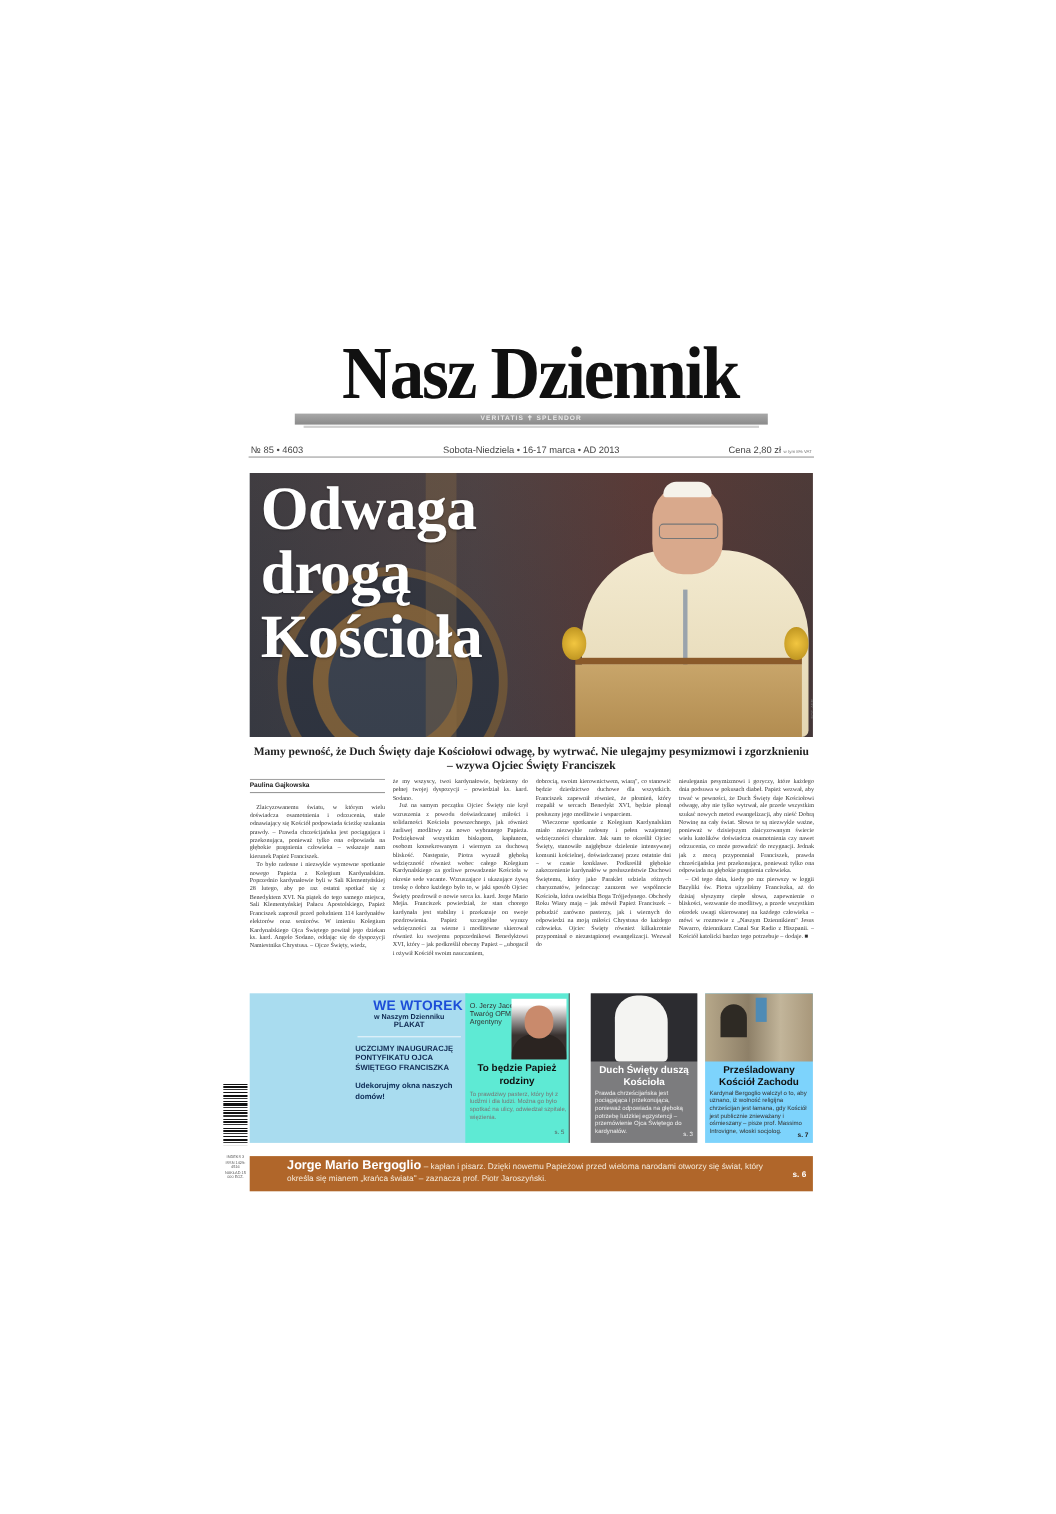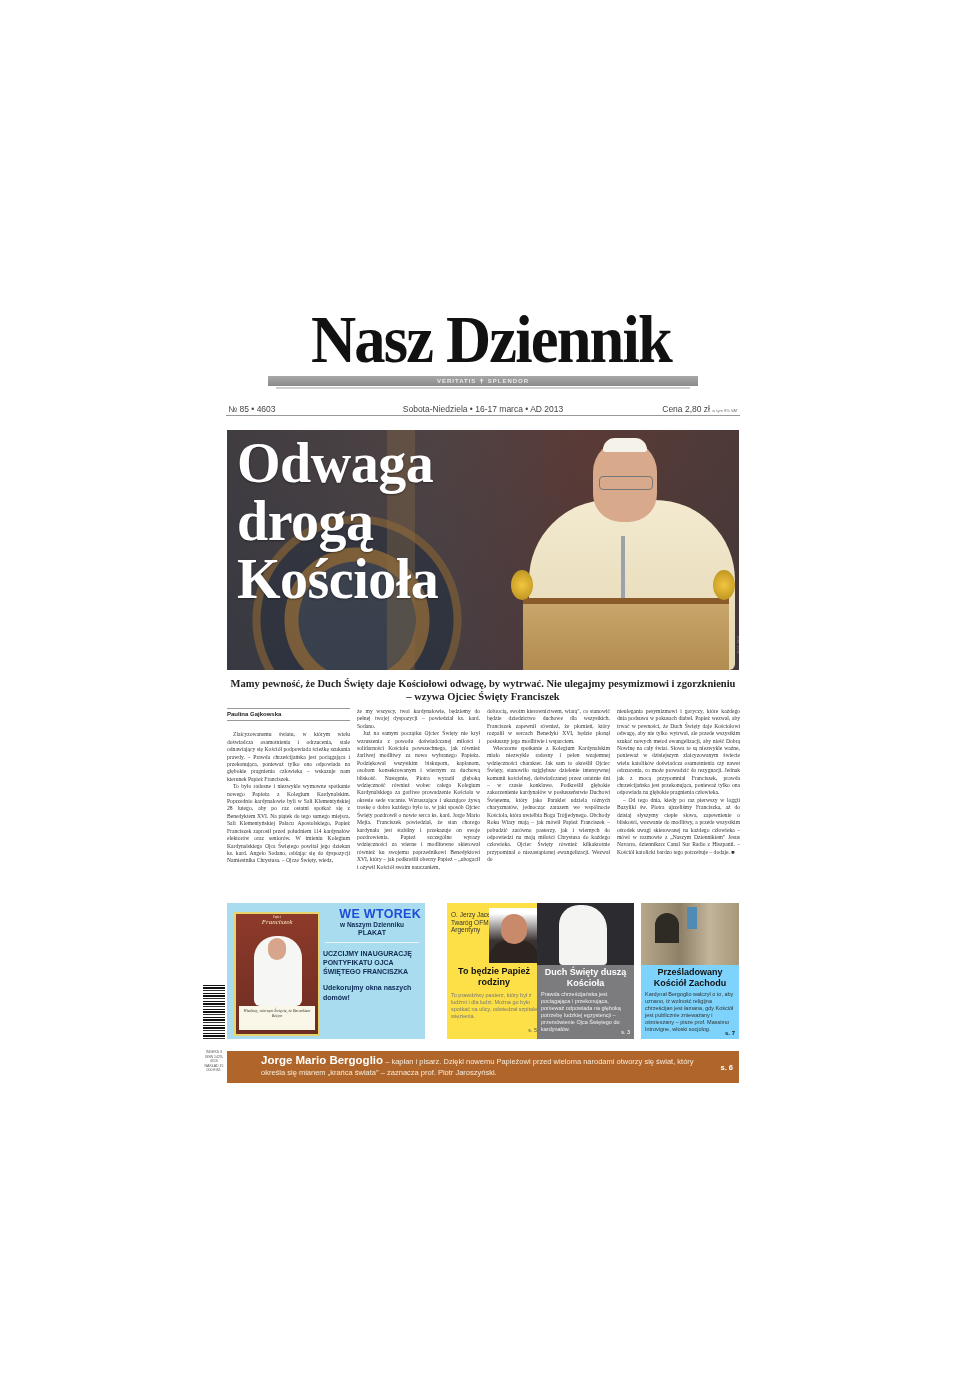--- a/index.html
+++ b/index.html
@@ -61,21 +61,21 @@
   .poster .p-face { position: absolute; left: 32px; top: 24px; width: 18px; height: 22px; background: #d7a58b; border-radius: 9px; }
   .poster .p-caption { position: absolute; left: 3px; right: 3px; bottom: 4px; height: 22px; background: #fbf7e8; font-family: "Liberation Serif", serif; font-style: italic; font-size: 4px; line-height: 5px; text-align: center; color: #333; padding-top: 2px; }
   .plakat-text { position: absolute; left: 96px; top: 4px; width: 98px; font-family: "Liberation Sans", sans-serif; color: #102a52; }
   .plakat-text .wt { font-size: 12.5px; font-weight: bold; color: #1d4ed8; text-align: right; letter-spacing: 0.3px; }
   .plakat-text .wnd { font-size: 6.5px; font-weight: bold; text-align: center; margin-top: 0; }
   .plakat-text .pl { font-size: 7px; font-weight: bold; text-align: center; margin-top: 1px; }
   .plakat-text hr { border: 0; border-top: 1px solid #e8f4fa; margin: 6px 2px 6px; }
   .plakat-text .ucz { font-size: 7px; font-weight: bold; line-height: 9px; }
   .plakat-text .udek { font-size: 7px; font-weight: bold; line-height: 10px; margin-top: 7px; color: #0b2a55; }
 
-  .promo-jacek { position: absolute; left: 220px; top: 0; width: 94px; height: 136px; background: #fde047; border-right: 1px solid #555; }
+  .promo-jacek { position: absolute; left: 196px; top: 0; width: 94px; height: 136px; background: #5eead4; border-right: 1px solid #555; }
   .promo-jacek .who { position: absolute; left: 4px; top: 8px; width: 44px; font-family: "Liberation Sans", sans-serif; font-size: 6.5px; line-height: 7.5px; color: #333; }
   .promo-jacek .photo { position: absolute; left: 42px; top: 5px; width: 50px; height: 55px; background: linear-gradient(#fff 0 10%, #3a3230 60%); overflow: hidden; }
   .promo-jacek .photo .face { position: absolute; left: 12px; top: 6px; width: 26px; height: 30px; background: #c98a6c; border-radius: 13px; }
   .promo-jacek .photo .body { position: absolute; left: 0; top: 32px; width: 50px; height: 30px; background: #2b2421; border-radius: 20px 20px 0 0; }
   .promo-jacek .ttl { position: absolute; left: 0; top: 63px; width: 94px; text-align: center; font-family: "Liberation Sans", sans-serif; font-weight: bold; font-size: 9px; line-height: 11px; color: #111; }
   .promo-jacek .desc { position: absolute; left: 4px; top: 89px; width: 88px; font-family: "Liberation Sans", sans-serif; font-size: 5.5px; line-height: 7px; color: #777; }
   .promo-jacek .pg { position: absolute; right: 4px; bottom: 6px; font-family: "Liberation Sans", sans-serif; font-size: 5.5px; color: #555; }
 
   .promo-duch { position: absolute; left: 310px; top: 0; width: 97px; height: 136px; background: #7c7c7e; overflow: hidden; }
   .promo-duch .photo { position: absolute; left: 0; top: 0; width: 97px; height: 62px; background: #2c2c30; }
@@ -161,27 +161,20 @@
     <p>Wieczorne spotkanie z Kolegium Kardynalskim miało niezwykle radosny i pełen wzajemnej wdzięczności charakter. Jak sam to określił Ojciec Święty, stanowiło najgłębsze dzielenie intensywnej komunii kościelnej, doświadczanej przez ostatnie dni – w czasie konklawe. Podkreślił głębokie zakorzenienie kardynałów w posłuszeństwie Duchowi Świętemu, który jako Paraklet udziela różnych charyzmatów, jednocząc zarazem we wspólnocie Kościoła, która uwielbia Boga Trójjedynego. Obchody Roku Wiary mają – jak mówił Papież Franciszek – pobudzić zarówno pasterzy, jak i wiernych do odpowiedzi na moją miłości Chrystusa do każdego człowieka. Ojciec Święty również kilkakrotnie przypominał o niezastąpionej ewangelizacji. Wezwał do</p>
   </div>
   <div class="col" style="left:390px">
     <p style="text-indent:0">nieulegania pesymizmowi i goryczy, które każdego dnia podsuwa w pokusach diabeł. Papież wezwał, aby trwać w pewności, że Duch Święty daje Kościołowi odwagę, aby nie tylko wytrwał, ale przede wszystkim szukać nowych metod ewangelizacji, aby nieść Dobrą Nowinę na cały świat. Słowa te są niezwykle ważne, ponieważ w dzisiejszym zlaicyzowanym świecie wielu katolików doświadcza osamotnienia czy nawet odrzucenia, co może prowadzić do rezygnacji. Jednak jak z mocą przypomniał Franciszek, prawda chrześcijańska jest przekonująca, ponieważ tylko ona odpowiada na głębokie pragnienia człowieka.</p>
     <p>– Od tego dnia, kiedy po raz pierwszy w loggii Bazyliki św. Piotra ujrzeliśmy Franciszka, aż do dzisiaj słyszymy ciepłe słowa, zapewnienie o bliskości, wezwanie do modlitwy, a przede wszystkim ośrodek uwagi skierowanej na każdego człowieka – mówi w rozmowie z „Naszym Dziennikiem" Jesus Navarro, dziennikarz Canal Sur Radio z Hiszpanii. – Kościół katolicki bardzo tego potrzebuje – dodaje. ■</p>
   </div>
 </div>
 
 <div class="promos">
   <div class="promo-plakat">
-    <div class="poster">
-      <div class="p-small">Papież</div>
-      <div class="p-title">Franciszek</div>
-      <div class="p-pope"></div>
-      <div class="p-face"></div>
-      <div class="p-caption">Wiedzmy, wiernym Święcie, że Barankiem Bożym</div>
-    </div>
     <div class="plakat-text">
       <div class="wt">WE WTOREK</div>
       <div class="wnd">w Naszym Dzienniku</div>
       <div class="pl">PLAKAT</div>
       <hr>
       <div class="ucz">UCZCIJMY INAUGURACJĘ PONTYFIKATU OJCA ŚWIĘTEGO FRANCISZKA</div>
       <div class="udek">Udekorujmy okna naszych domów!</div>
     </div>
   </div>
 

